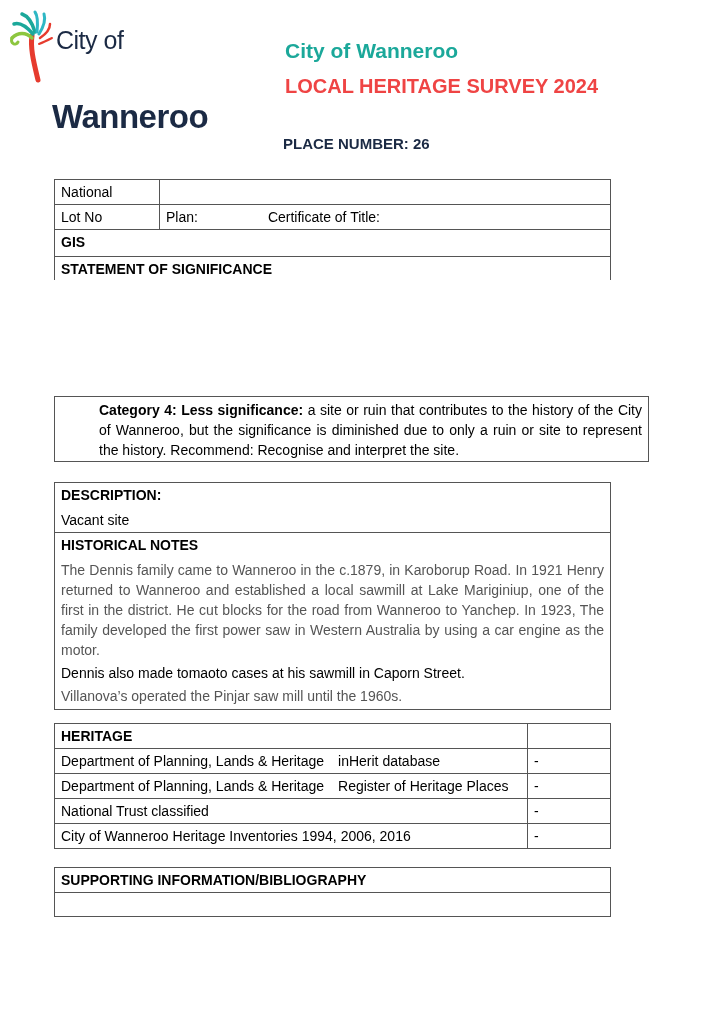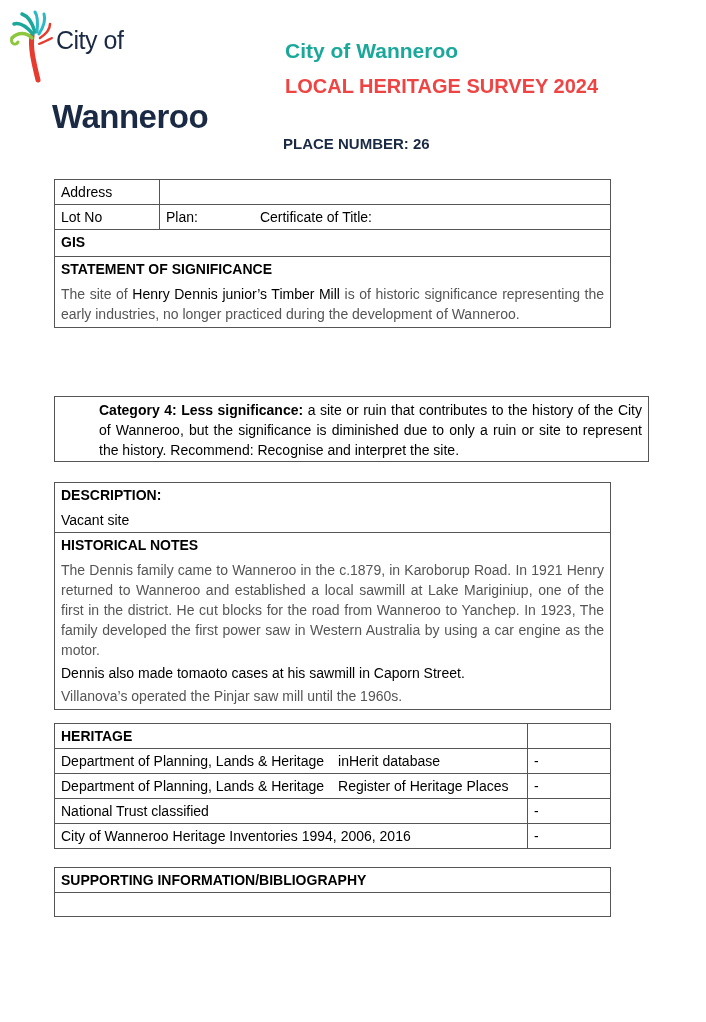--- a/index.html
+++ b/index.html
@@ -56,37 +56,34 @@
   <span class="logo-wanneroo">Wanneroo</span>
 </div>
 
 <div class="head-title">City of Wanneroo</div>
 <div class="head-survey">LOCAL HERITAGE SURVEY 2024</div>
 <div class="place-number">PLACE NUMBER: 26</div>
 
 <table class="t1">
   <tbody>
   <tr>
-    <td class="lbl">Address</td>
+    <td class="lbl">National</td>
     <td></td>
   </tr>
   <tr>
     <td class="lbl">Lot No</td>
     <td>
-      <span>Plan:</span><span class="gap2"></span><span style="margin-left:6px">Certificate of Title:</span>
+      <span>Plan:</span><span class="gap2"></span><span style="margin-left:14px">Certificate of Title:</span>
     </td>
   </tr>
   <tr>
     <td colspan="2" class="bold" style="height:20px">GIS</td>
   </tr>
   <tr>
     <td colspan="2" class="bold sig-head">STATEMENT OF SIGNIFICANCE</td>
-  </tr>
-  <tr>
-    <td colspan="2" class="sig-body sig-text grey"><span>The site of </span><span style="color:#000">Henry Dennis junior’s Timber Mill</span><span> is of historic significance representing the early industries, no longer practiced during the development of Wanneroo.</span></td>
   </tr>
 </tbody>
   </table>
 
 <div class="box cat"><span class="bold">Category 4:  Less significance:</span><span> a site or ruin that contributes to the history of the City of Wanneroo, but the significance is diminished due to only a ruin or site to represent the history. Recommend: Recognise and interpret the site.</span></div>
 
 <table class="t3">
   <tbody>
       <tr>
     <td class="bold nob">DESCRIPTION:</td>

